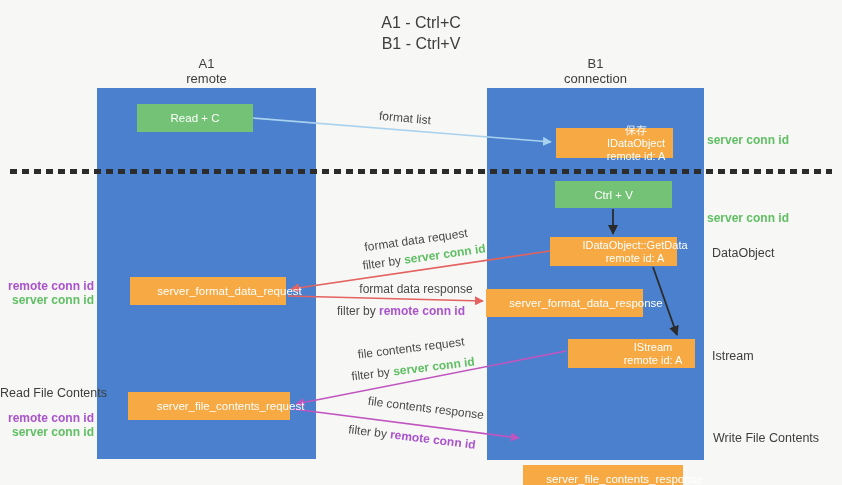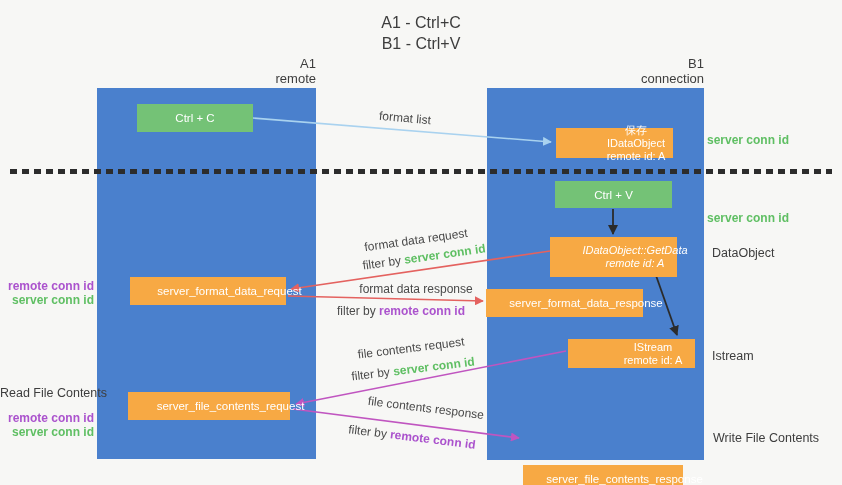--- a/index.html
+++ b/index.html
@@ -7,21 +7,21 @@
     --text-dark:#3d3d3d; --label-gray:#4a4a4a; --green-id:#5fbf63; --purple-id:#ab53cd;
     --arrow-red:#e4625f; --arrow-magenta:#c055c0; --arrow-blue:#a9d2ef; --arrow-black:#2b2b2b;
     --dotted-line:#2c2c2c;
   }
   *{margin:0;padding:0;box-sizing:border-box;}
   body{font-family:"Liberation Sans",sans-serif;background:#e8e8e8;}
   .canvas{position:relative;width:842px;height:485px;background:var(--bg);overflow:hidden;}
 
   .title{position:absolute;top:12px;left:0;width:842px;text-align:center;
     font-size:16px;line-height:21px;color:var(--text-dark);z-index:5;}
-  .col-header{position:absolute;text-align:right;font-size:13px;line-height:15px;
+  .col-header{position:absolute;text-align:center;font-size:13px;line-height:15px;
     color:var(--text-dark);z-index:5;}
   .column{position:absolute;background:var(--column-blue);z-index:1;}
 
   .dotted{position:absolute;left:10px;top:169px;width:822px;height:5px;z-index:2;
     background:repeating-linear-gradient(90deg,var(--dotted-line) 0 7px,transparent 7px 12px);}
 
   svg.arrows{position:absolute;left:0;top:0;z-index:3;}
   .ln-blue{stroke:var(--arrow-blue);stroke-width:1.6;}
   .ln-red{stroke:var(--arrow-red);stroke-width:1.6;}
   .ln-mag{stroke:var(--arrow-magenta);stroke-width:1.6;}
@@ -89,33 +89,33 @@
     <line class="ln-blue" x1="253" y1="118" x2="551" y2="142" marker-end="url(#ah-blue)"></line>
     <line class="ln-blk" x1="613" y1="209" x2="613" y2="234" marker-end="url(#ah-blk)"></line>
     <line class="ln-red" x1="550" y1="251" x2="291" y2="289" marker-end="url(#ah-red)"></line>
     <line class="ln-red" x1="288" y1="296" x2="483" y2="301" marker-end="url(#ah-red)"></line>
     <line class="ln-blk" x1="653" y1="267" x2="677" y2="335" marker-end="url(#ah-blk)"></line>
     <line class="ln-mag" x1="566" y1="351" x2="296" y2="404" marker-end="url(#ah-mag)"></line>
     <line class="ln-mag" x1="293" y1="409" x2="519" y2="438" marker-end="url(#ah-mag)"></line>
   </svg>
 
   <div class="node node-green" style="left:137px;top:104px;width:116px;height:28px;">
-    <span>Ctrl + C</span>
+    <span>Read + C</span>
   </div>
 
   <div class="node node-orange two-line" style="left:556px;top:128px;width:117px;height:30px;">
     <div>保存IDataObject</div>
     <div>remote id: A</div>
   </div>
 
   <div class="node node-green" style="left:555px;top:181px;width:117px;height:27px;">
     <span>Ctrl + V</span>
   </div>
 
-  <div class="node node-orange two-line" style="left:550px;top:237px;width:127px;height:40px;font-style:italic;">
+  <div class="node node-orange two-line" style="left:550px;top:237px;width:127px;height:29px;">
     <div>IDataObject::GetData</div>
     <div>remote id: A</div>
   </div>
 
   <div class="node node-orange" style="left:486px;top:289px;width:157px;height:28px;">
     <span>server_format_data_response</span>
   </div>
 
   <div class="node node-orange" style="left:130px;top:277px;width:156px;height:28px;">
     <span>server_format_data_request</span>

